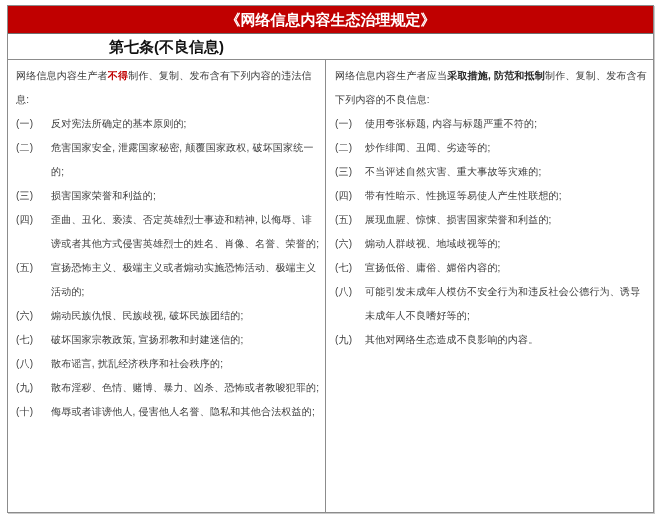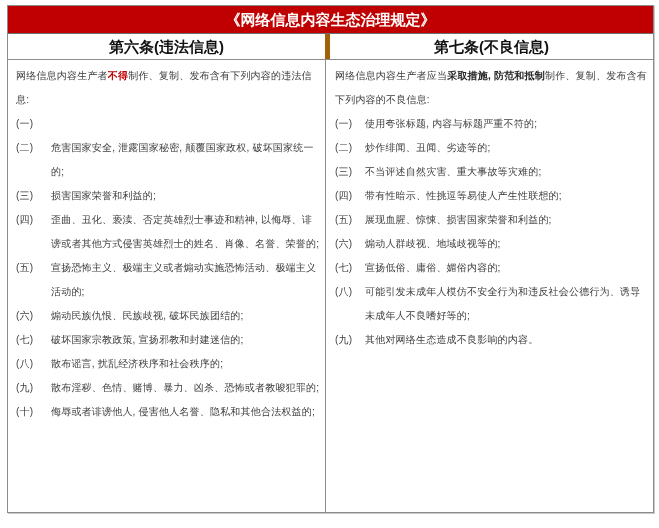--- a/index.html
+++ b/index.html
@@ -48,29 +48,29 @@
   .bold{font-weight:bold;color:#262626;}
 </style>
 </head>
 <body>
 
 <div class="reg-table">
   <div class="title-bar" style="background: rgb(192, 0, 0); color: rgb(255, 255, 255);">
     <span>《网络信息内容生态治理规定》</span>
   </div>
   <div class="head-row">
-    <div class="head-cell">第六条(违法信息)</div>
     <div class="head-cell">第七条(不良信息)</div>
   </div>
   <div class="body-row">
     <div class="body-cell col-left">
       <div class="intro"><span>网络信息内容生产者</span><span class="red-bold" style="color: rgb(192, 0, 0);">不得</span><span>制作、复制、发布含有下列内容的违法信息:</span></div>
       <div>
           <div class="item">
             <span class="num">(一)</span>
+            <div class="txt">反对宪法所确定的基本原则的;</div>
           </div>
           <div class="item">
             <span class="num">(二)</span>
             <div class="txt">危害国家安全, 泄露国家秘密, 颠覆国家政权, 破坏国家统一的;</div>
           </div>
           <div class="item">
             <span class="num">(三)</span>
             <div class="txt">损害国家荣誉和利益的;</div>
           </div>
           <div class="item">

